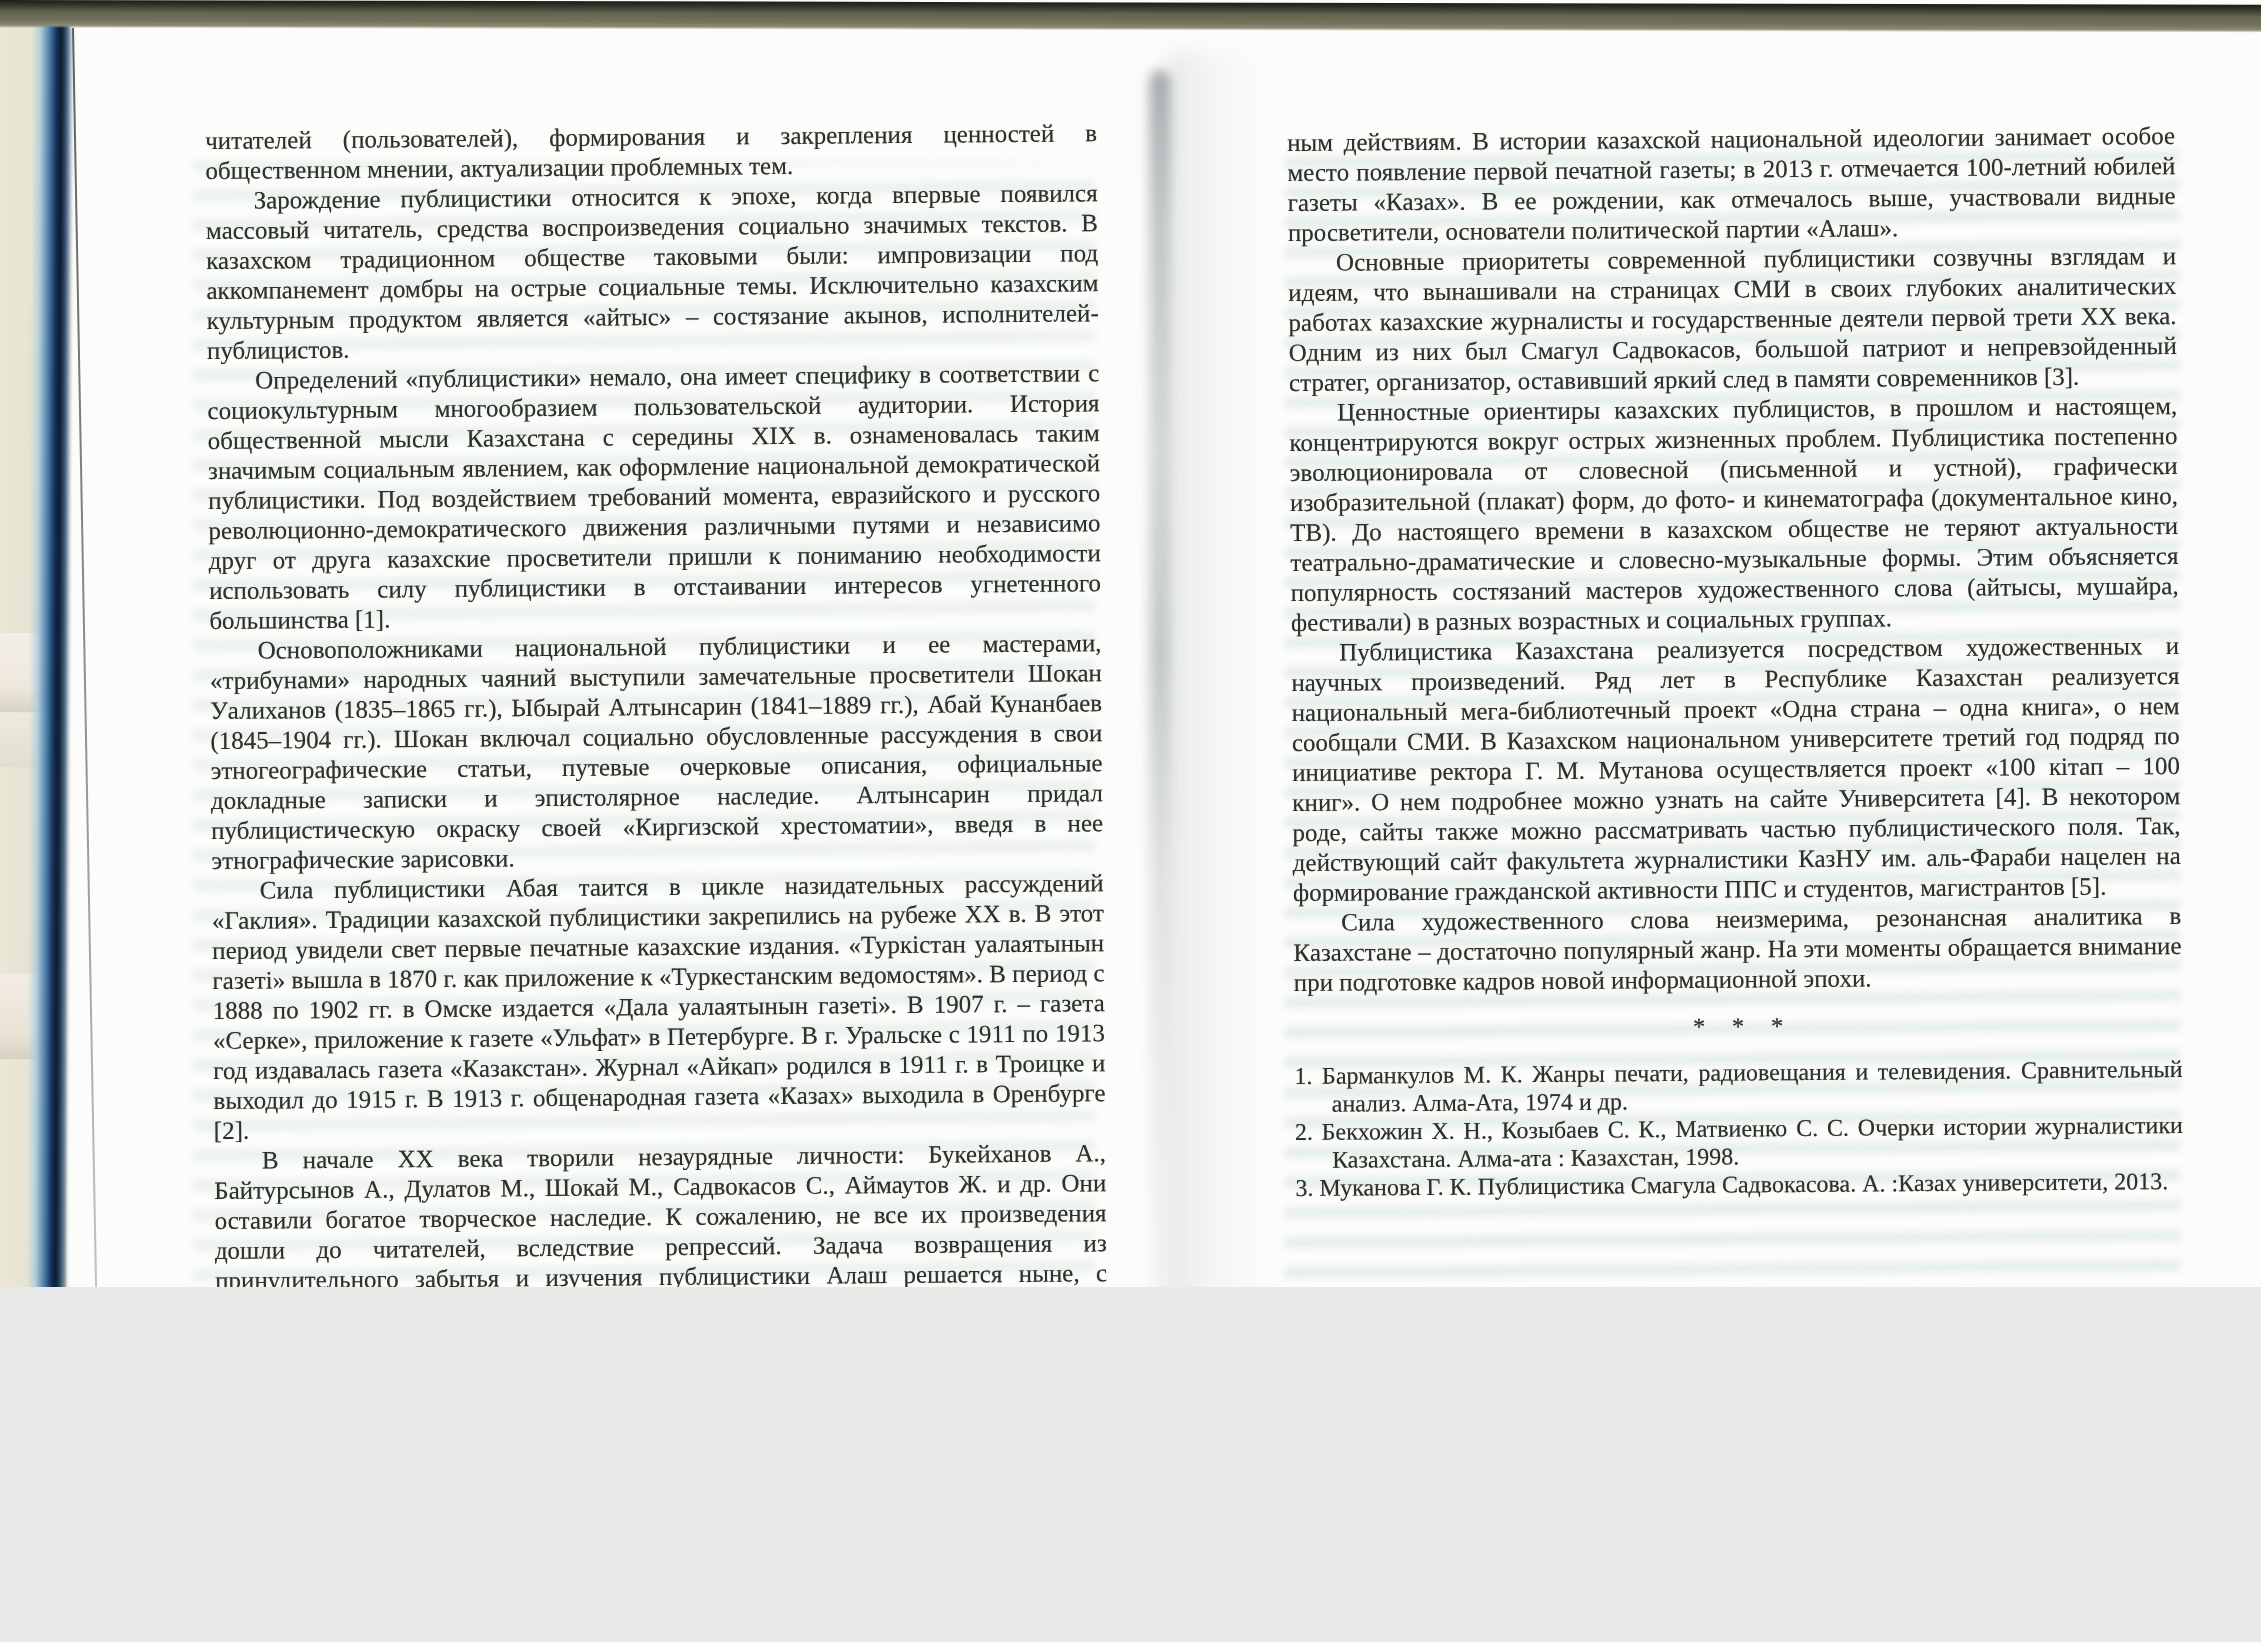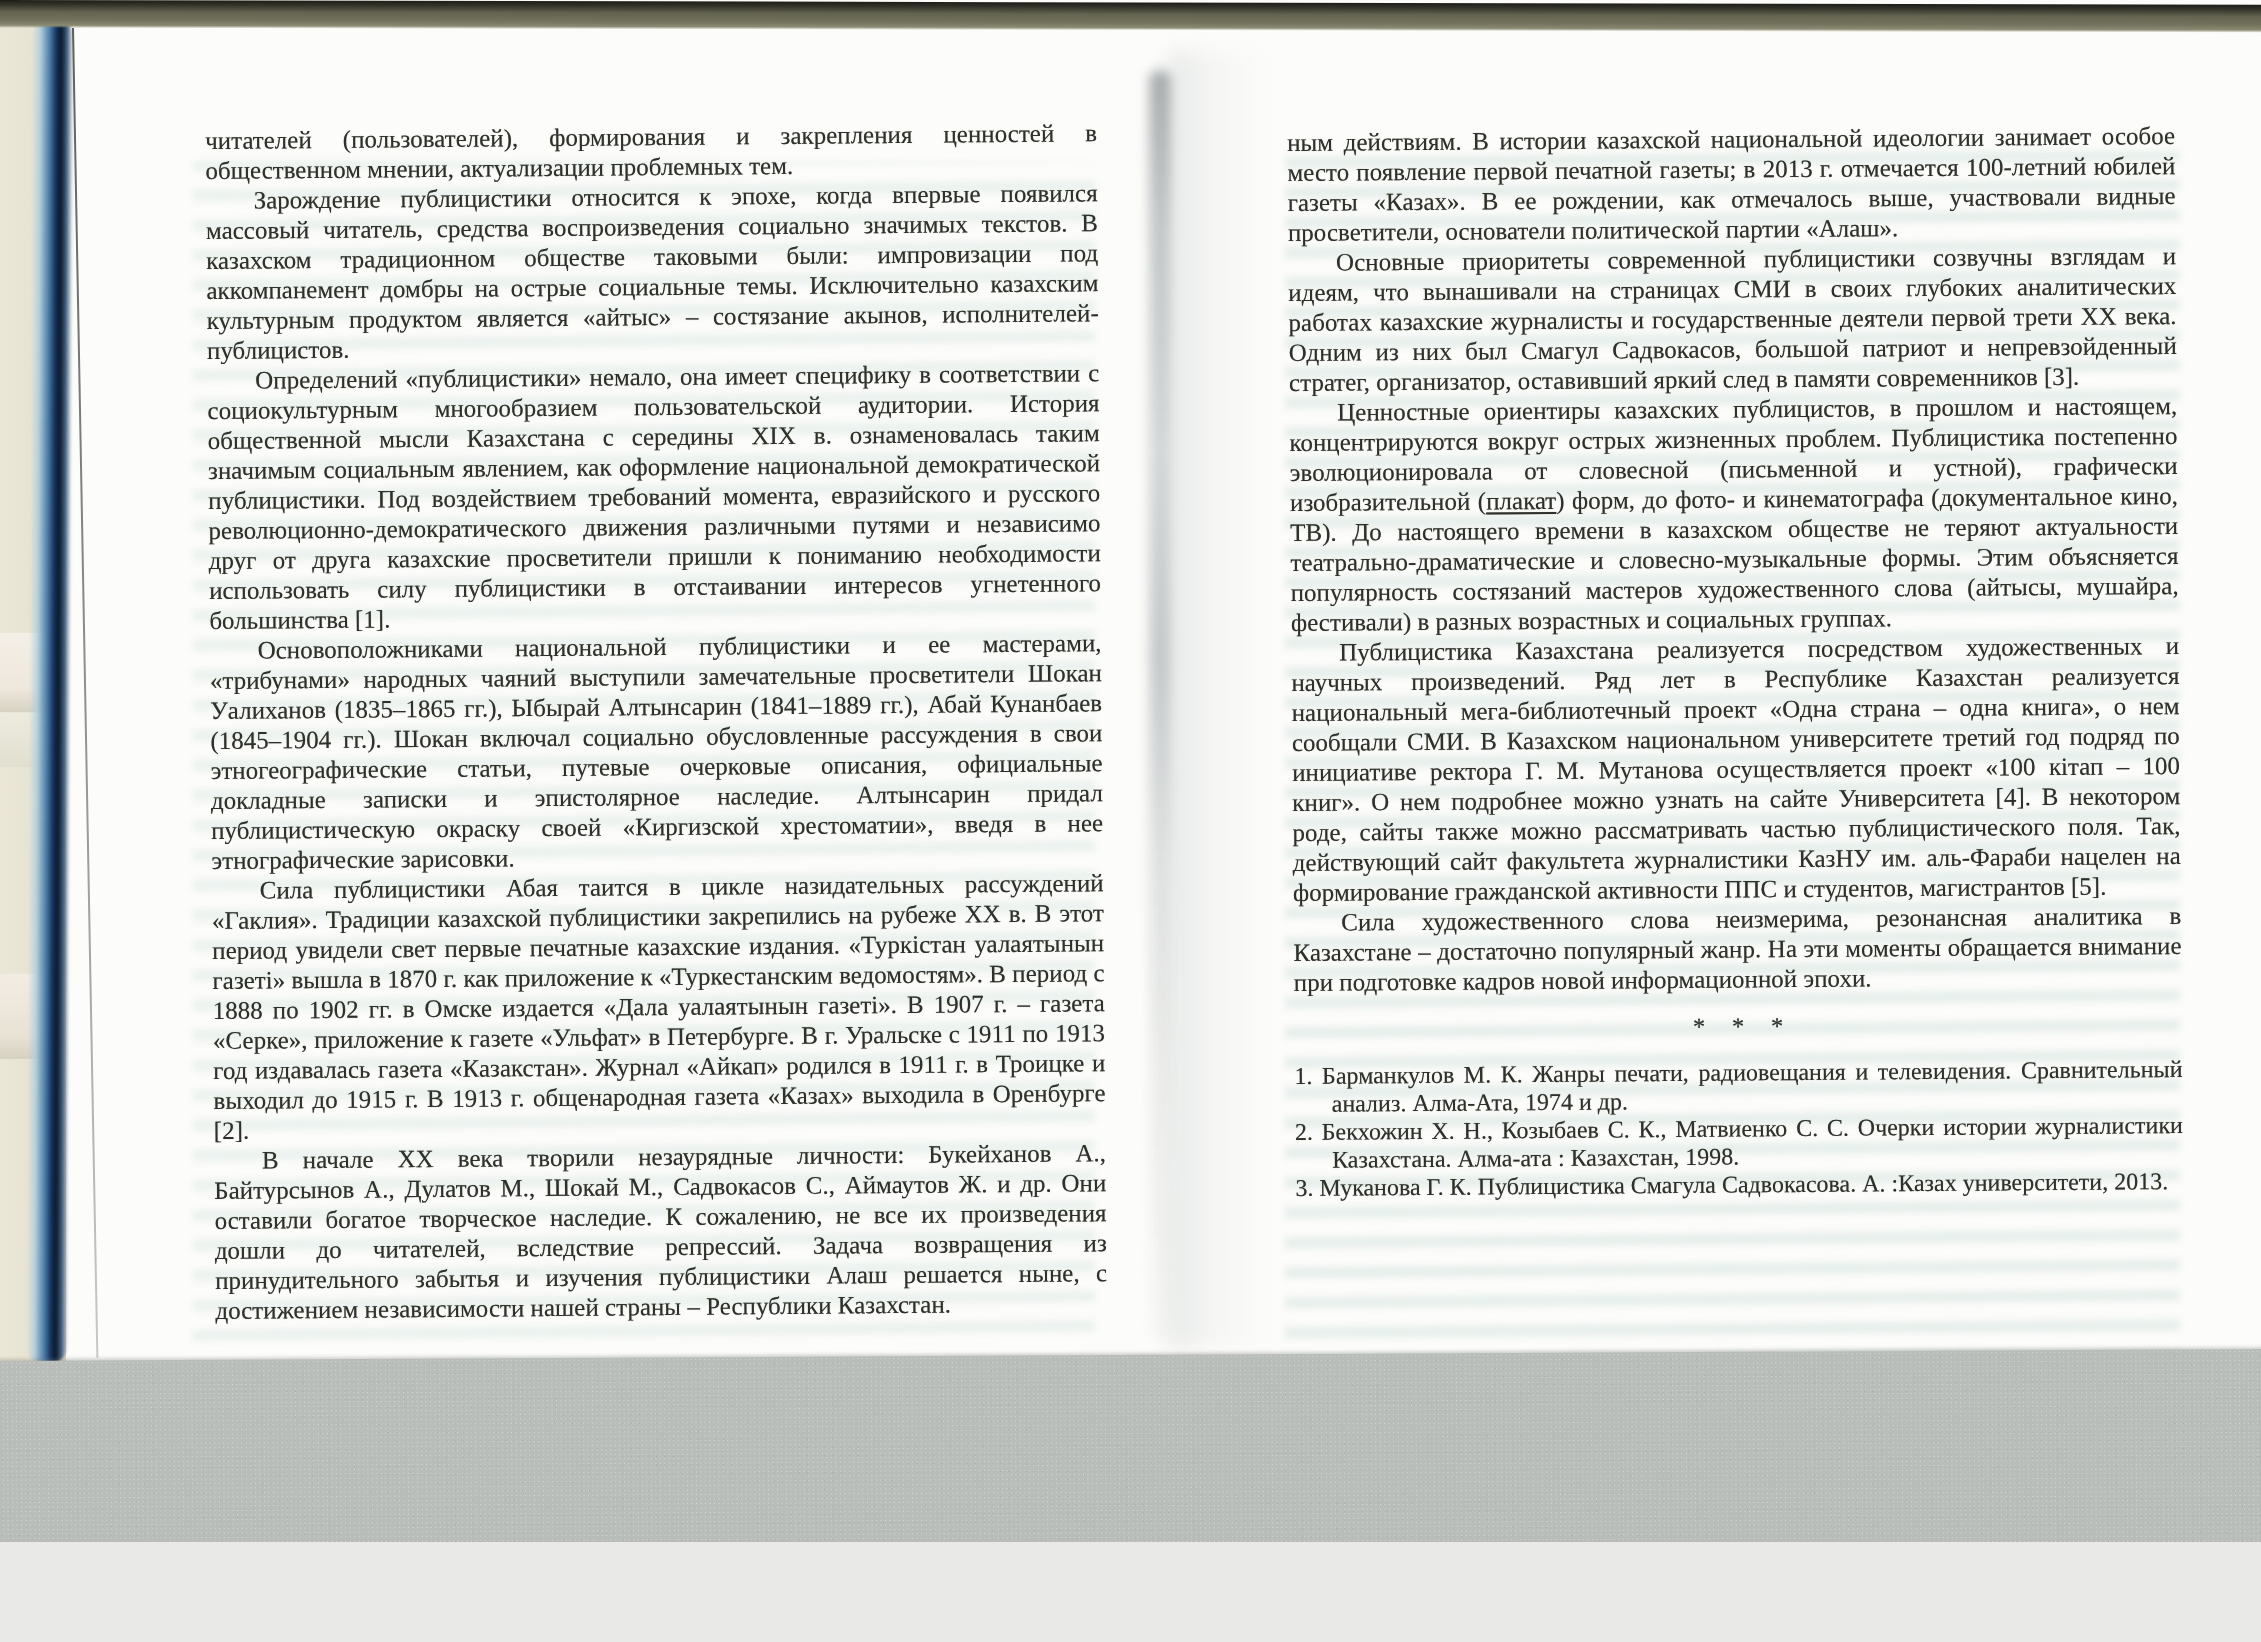--- a/index.html
+++ b/index.html
@@ -1,17 +1,17 @@
 <!DOCTYPE html>
 <html style="font-size:10.3px"><head>
 <meta charset="utf-8">
 <style>
   html,body { margin:0; padding:0; background:#e9e9e7; }
   .scan {
-    position:relative; width:2261px; height:1542px;
+    position:relative; width:2261px; height:1287px;
     background:#fcfcfa; overflow:hidden;
     font-family:"Liberation Serif","DejaVu Serif",serif;
   }
   
   .top-band {
     position:absolute; left:-6.4px; top:0; width:2281px; height:28px; z-index:40;
     background:linear-gradient(to bottom,#1d1d17 0%,#33332a 16%,#63634f 42%,#72725d 72%,#8b8b73 90%,rgba(139,139,115,0) 100%);
     transform:rotate(0.12deg); transform-origin:left top;
   }
   .cover {
@@ -64,21 +64,21 @@
   
   .page-text {
     position:absolute; z-index:20; color:#2d3129;
     font-size:25px; line-height:30px; text-align:justify;
     text-shadow:0 0 0.8px rgba(45,49,41,0.55);
   }
   .left-text  { left:205px;  top:126px; width:892px; transform:rotate(-0.5deg);  transform-origin:left top; }
   .right-text { left:1287px; top:128px; width:888px; transform:rotate(-0.45deg); transform-origin:left top; }
   .page-text p { margin:0; text-indent:48px; }
   .page-text p.cont { text-indent:0; }
-  .u { text-decoration:underline; text-underline-offset:3.2px; }
+  .u { text-underline-offset:3.2px; }
   .separator { text-align:center; text-indent:0; margin:17px 0 13px; font-size:24.5px; letter-spacing:10.3px; padding-left:10.3px; }
   .refs { list-style:none; margin:17px 0 0; padding:0; font-size:24px; line-height:28px; }
   .refs li { margin:0; padding-left:37px; text-indent:-37px; text-align:justify; }
 </style>
 </head>
 <body>
 
 <div class="scan">
 
   <div class="cover"></div>

